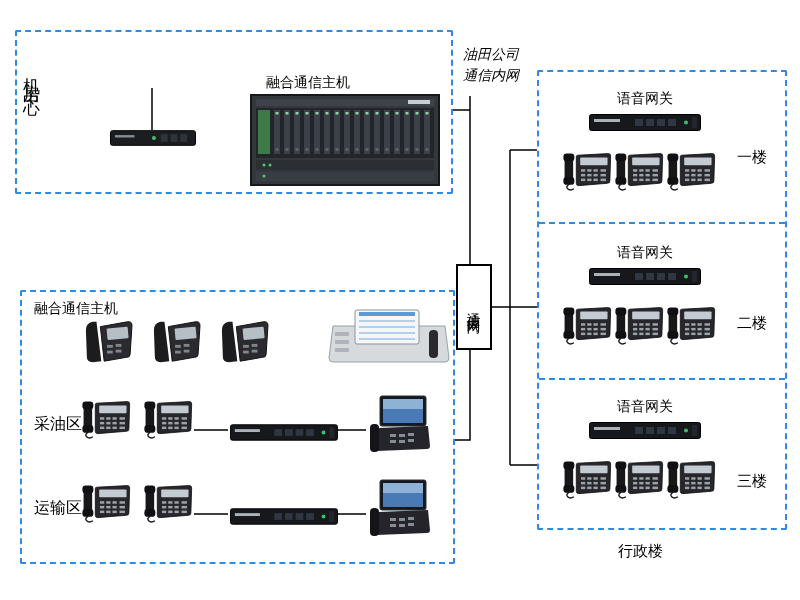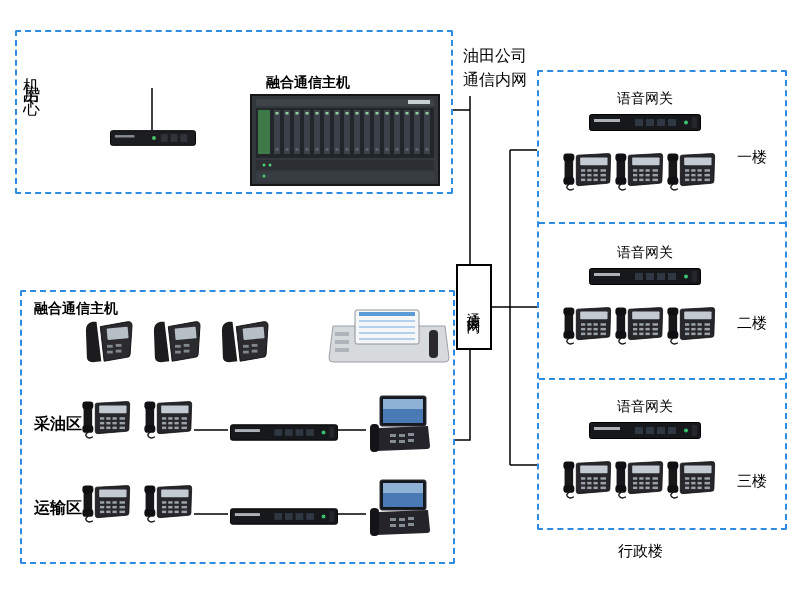--- a/index.html
+++ b/index.html
@@ -2,28 +2,28 @@
 <html style="--box-border-blue: #2f8be0; --wire-black: #000000; --carrier-text-red: #8b3232; --cloud-blue: #2b7fd4;"><head>
 <meta charset="utf-8">
 <style>
   * { margin:0; padding:0; box-sizing:border-box; }
   html,body { background:#fff; }
   body { font-family:"Liberation Sans","DejaVu Sans",sans-serif; color:#000; }
   #canvas { position:relative; width:800px; height:600px; background:#fff; overflow:hidden; }
   .dashed-box { position:absolute; border:2px dashed var(--box-border-blue,#2f8be0); border-radius:2px; background:transparent; }
   #wires { position:absolute; left:0; top:0; z-index:1; pointer-events:none; }
   .dev { position:absolute; z-index:3; }
-  .lbl { position:absolute; z-index:4; font-size:14px; white-space:nowrap;font-weight:bold; }
+  .lbl { position:absolute; z-index:4; font-size:14px; white-space:nowrap; }
   .v-text { writing-mode:vertical-rl; text-orientation:upright; }
   .room-title { position:absolute; left:20px; top:64px; font-size:17px; letter-spacing:7px; z-index:4; }
   .cloud-wrap { position:absolute; left:106px; top:33px; width:92px; height:58px; z-index:3; }
   .cloud-wrap svg { width:100%; height:100%; display:block; }
   .cloud-label { position:absolute; left:0; right:0; top:28px; text-align:center; font-size:13px; font-weight:bold; color:var(--carrier-text-red,#8b3232); }
   .intranet-node { position:absolute; left:456px; top:264px; width:36px; height:86px; border:2px solid #000; background:#fff; z-index:5; display:flex; align-items:center; justify-content:center; font-size:14px; letter-spacing:3px; }
-  .top-net-label { position:absolute; left:463px; top:44px; font-size:16px; line-height:1.5; z-index:4; }
+  .top-net-label { position:absolute; left:463px; top:44px; font-size:14px; line-height:1.5; z-index:4;font-style:italic; }
   .sep { position:absolute; left:0; right:0; border-top:2px dashed var(--box-border-blue,#2f8be0); }
   .gw-label { position:absolute; left:48px; width:116px; text-align:center; font-size:14px; }
   .floor-side-label { position:absolute; left:198px; font-size:15px;margin-top:10px; }
   .phone { width:50px; height:44px; }
   .phone2 { width:56px; height:48px; }
   .vphone { width:64px; height:62px; }
   .building-label { position:absolute; left:618px; top:542px; font-size:15px; z-index:4; }
   .area-label { font-size:16px; }
 </style>
 </head>

